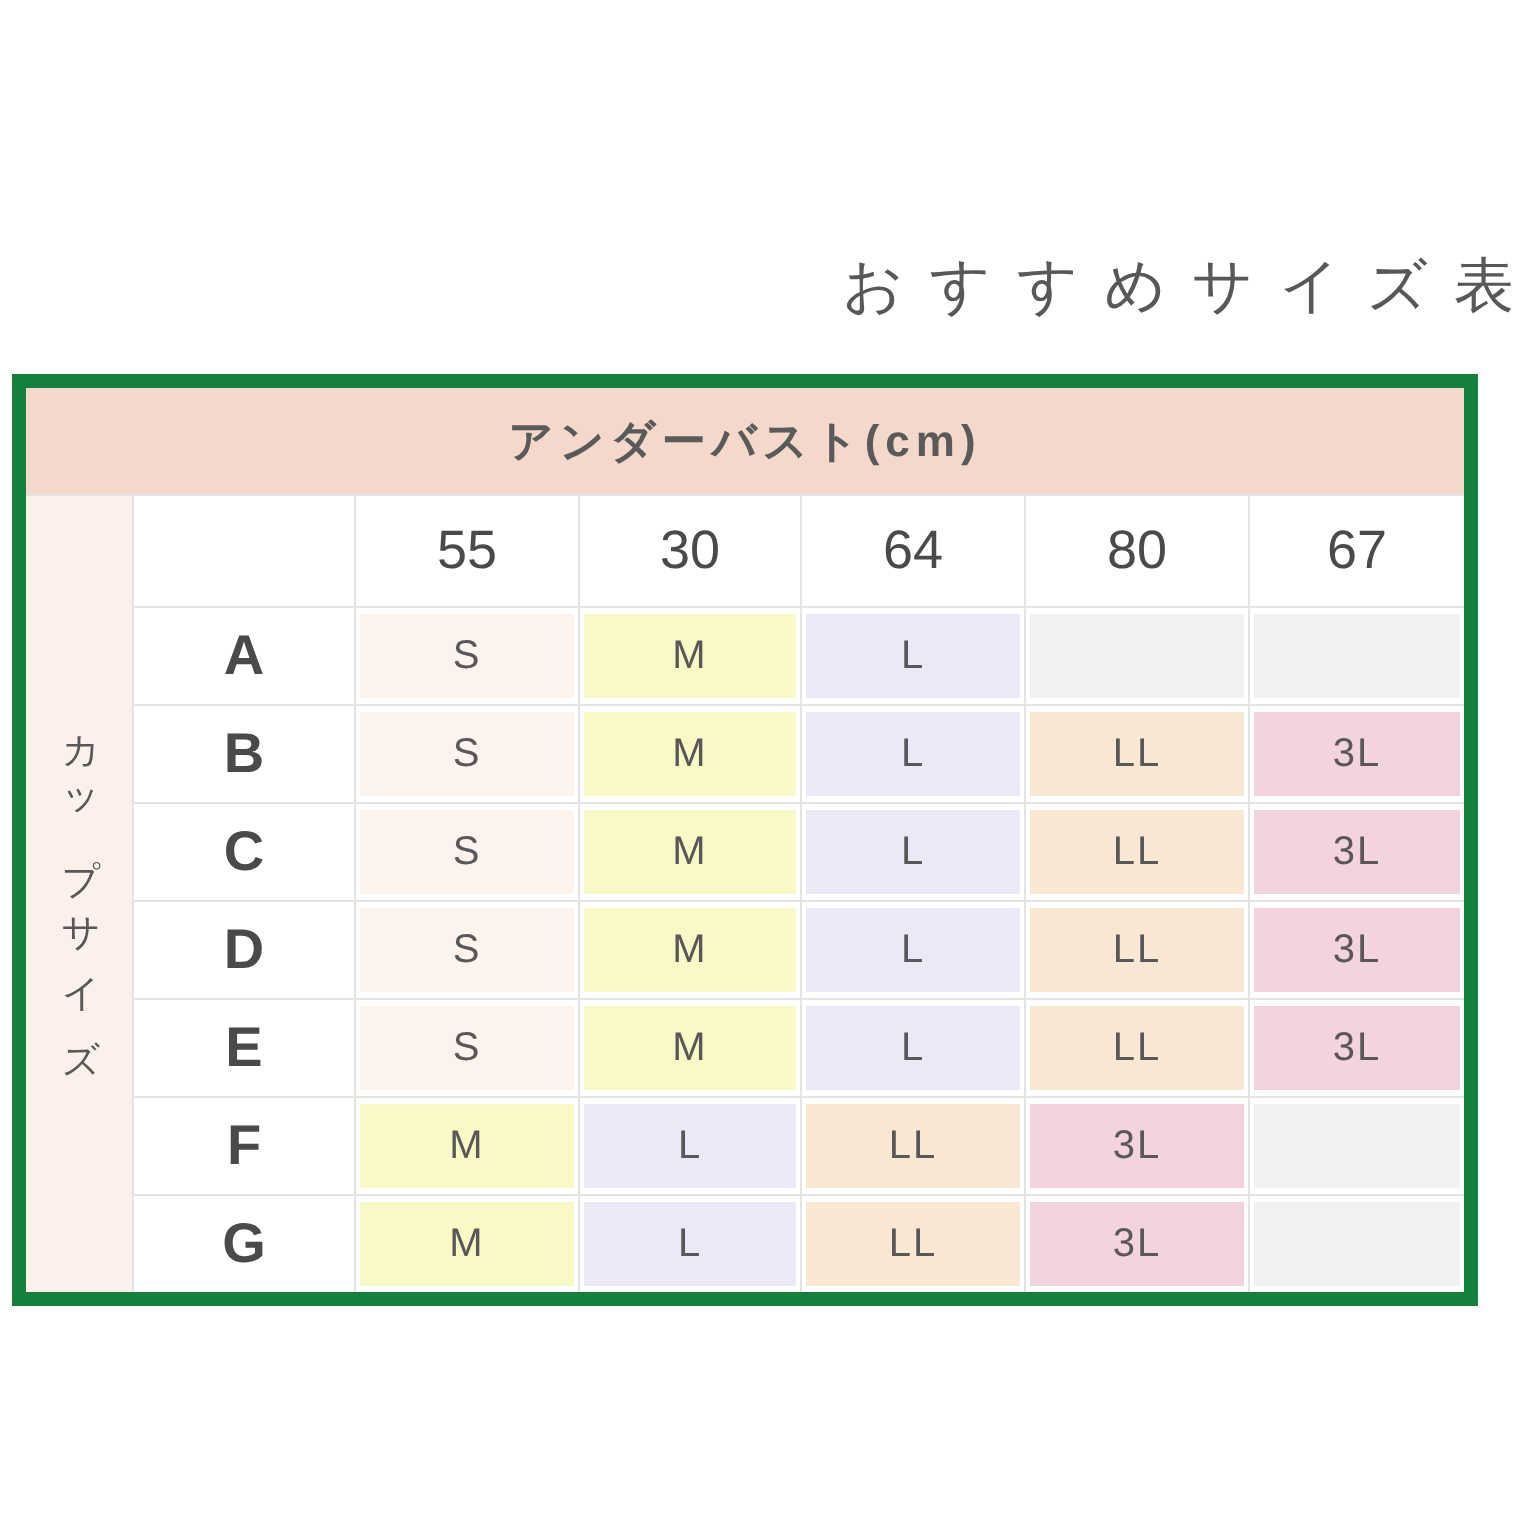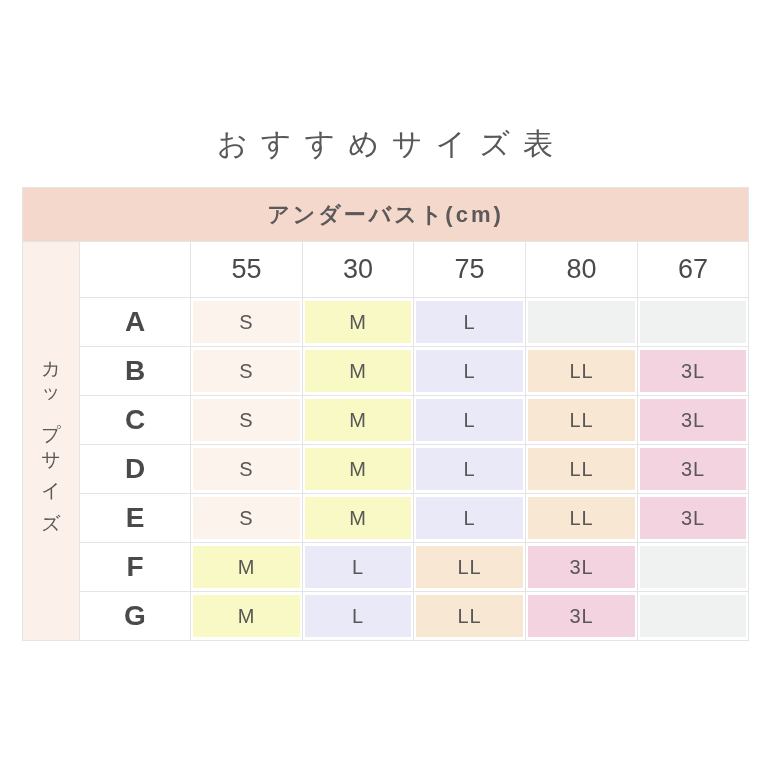--- a/index.html
+++ b/index.html
@@ -12,34 +12,34 @@
     font-family: "Liberation Sans", "DejaVu Sans", sans-serif;
   }
   .page {
     width: 770px;
     height: 770px;
     background: #ffffff;
   }
   .title {
     margin: 0;
     padding: 126px 0 25px 0;
-    text-align: center;
+    text-align: right;
     font-size: 30px;
     line-height: 36px;
     font-weight: 500;
     letter-spacing: 13px;
     text-indent: 13px;
     color: #595757;
   }
   table.size-table {
     border-collapse: collapse;
     table-layout: fixed;
-    margin-left: 22px;
+    margin-left: 6px;
     width: 726px;
-    border: 1px solid #15803d;
+    border: 7px solid #15803d;
     background: #0f766e;
   }
   .size-table td, .size-table th {
     border: 1px solid #e4e4e4;
     padding: 0;
     text-align: center;
     vertical-align: middle;
   }
   th.band {
     height: 53px;
@@ -109,21 +109,21 @@
       </tr>
     </thead>
     <tbody id="tbody">
       <tr class="numrow">
         <td class="side" rowspan="8" style="background: rgb(251, 241, 234);">
           <span class="vtext">カップサイズ</span>
         </td>
         <td class="cupcell"></td>
         <td class="numcell">55</td>
         <td class="numcell">30</td>
-        <td class="numcell">75</td>
+        <td class="numcell">64</td>
         <td class="numcell">80</td>
         <td class="numcell">67</td>
       </tr>
     <tr class="cuprow">
           <td class="cupcell">A</td>
           <td class="cell">
             <div class="fill" style="background: rgb(252, 243, 237);">S</div>
           </td>
           <td class="cell">
             <div class="fill" style="background: rgb(249, 249, 198);">M</div>

